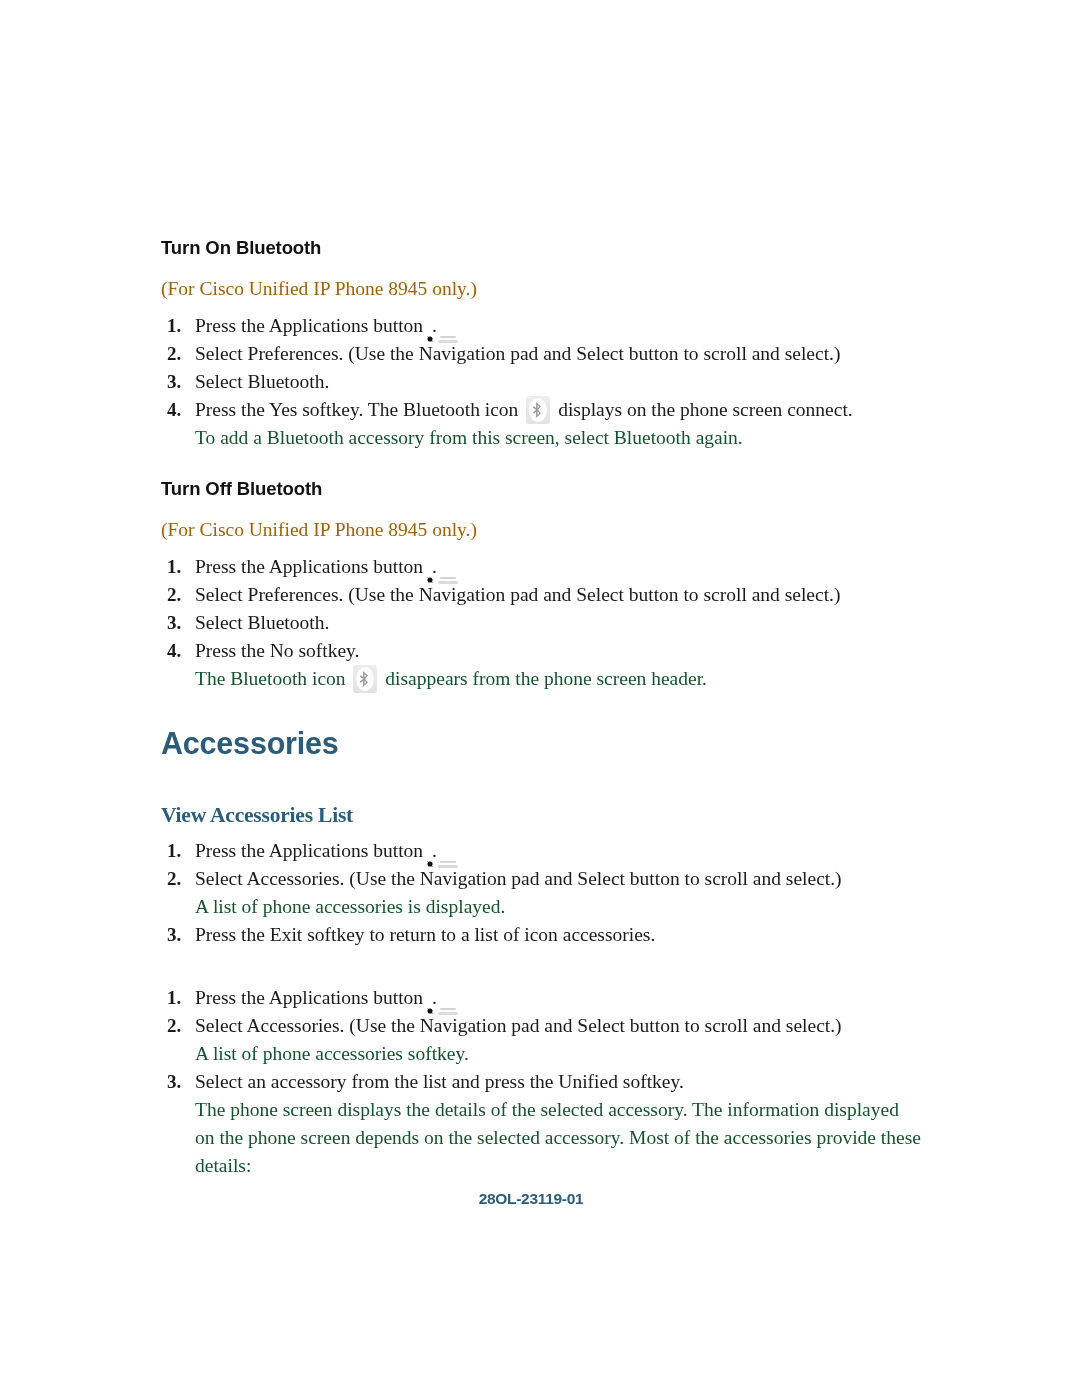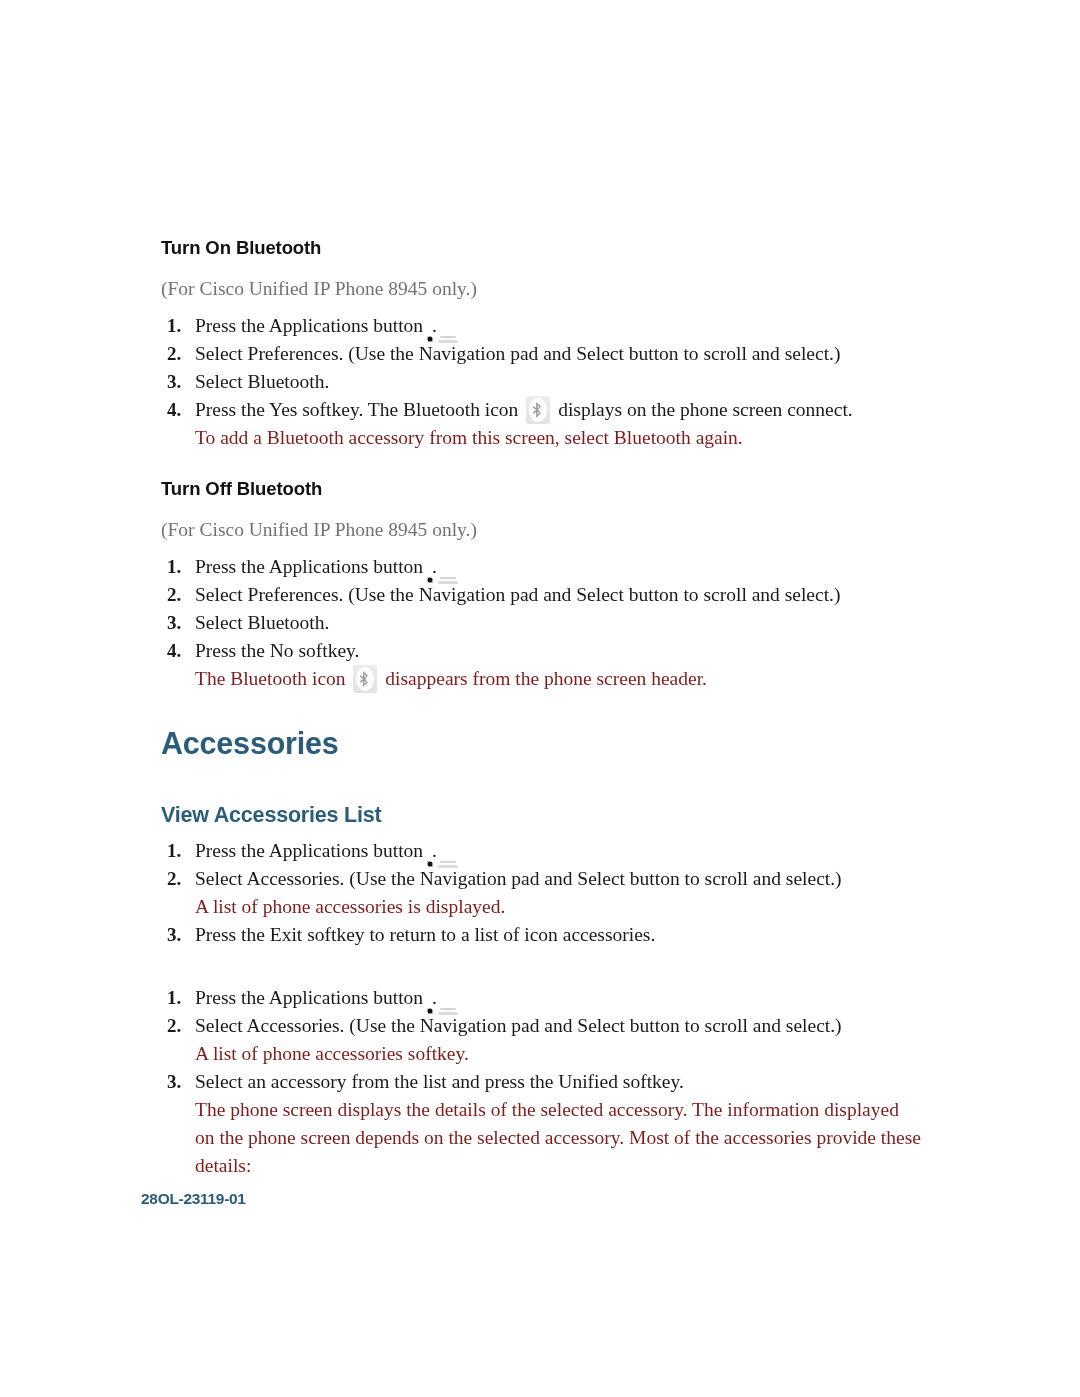--- a/index.html
+++ b/index.html
@@ -49,38 +49,38 @@
     font-weight: bold;
     font-size: 18.5px;
     line-height: 1.15;
     color: #111111;
     margin: 0;
     padding: 0;
     letter-spacing: -0.1px;
   }
 
   h3.blue-head {
-    font-family: Liberation Sans, sans-serif;
+    font-family: Liberation Serif, serif;
     font-weight: bold;
     font-size: 21.5px;
     line-height: 1.15;
     color: #2b5c7a;
     margin: 0;
     padding: 0;
     letter-spacing: -0.2px;
   }
 
   
   p.body {
     font-family: "Liberation Serif", serif;
     font-size: 19.5px;
     line-height: 27.5px;
     margin: 0;
     padding: 0;
-    color: #737373;
+    color: #a16207;
   }
 
   
   .steps {
     margin: 0;
     padding: 0;
     list-style: none;
   }
   .step {
     position: relative;
@@ -97,21 +97,21 @@
     top: 0;
     font-family: "Liberation Serif", serif;
     font-weight: bold;
     font-size: 19px;
   }
   .step-cont {
     padding-left: 34px;
     font-family: "Liberation Serif", serif;
     font-size: 19.5px;
     line-height: 28px;
-    color: #7f1d1d;
+    color: #14532d;
   }
   b, strong { font-weight: normal; }
 
   
   .gap-sm { height: 9px; }
   .gap-md { height: 17px; }
   .gap-lg { height: 26px; }
   .gap-xl { height: 34px; }
 
   
@@ -171,25 +171,25 @@
   }
   .bt-badge svg {
     position: absolute;
     left: 50%; top: 50%;
     transform: translate(-50%, -50%);
   }
 
   
   .footer {
     position: absolute;
-    left: 141px;
+    left: 150px;
     top: 1190px;
     width: 762px;
     display: flex;
-    justify-content: flex-start;
+    justify-content: center;
     align-items: baseline;
   }
   .footer span {
     font-family: "Liberation Sans", sans-serif;
     font-weight: bold;
     font-size: 15.5px;
     color: #2b5c7a;
     letter-spacing: -0.3px;
   }
 </style>

